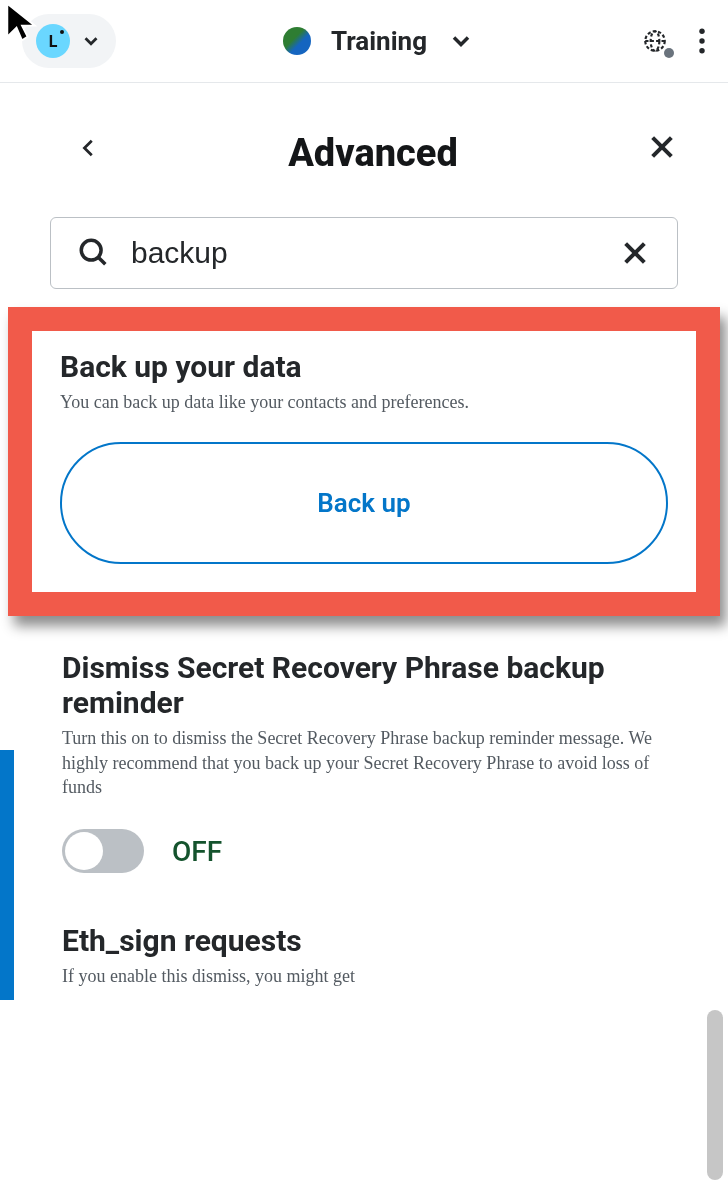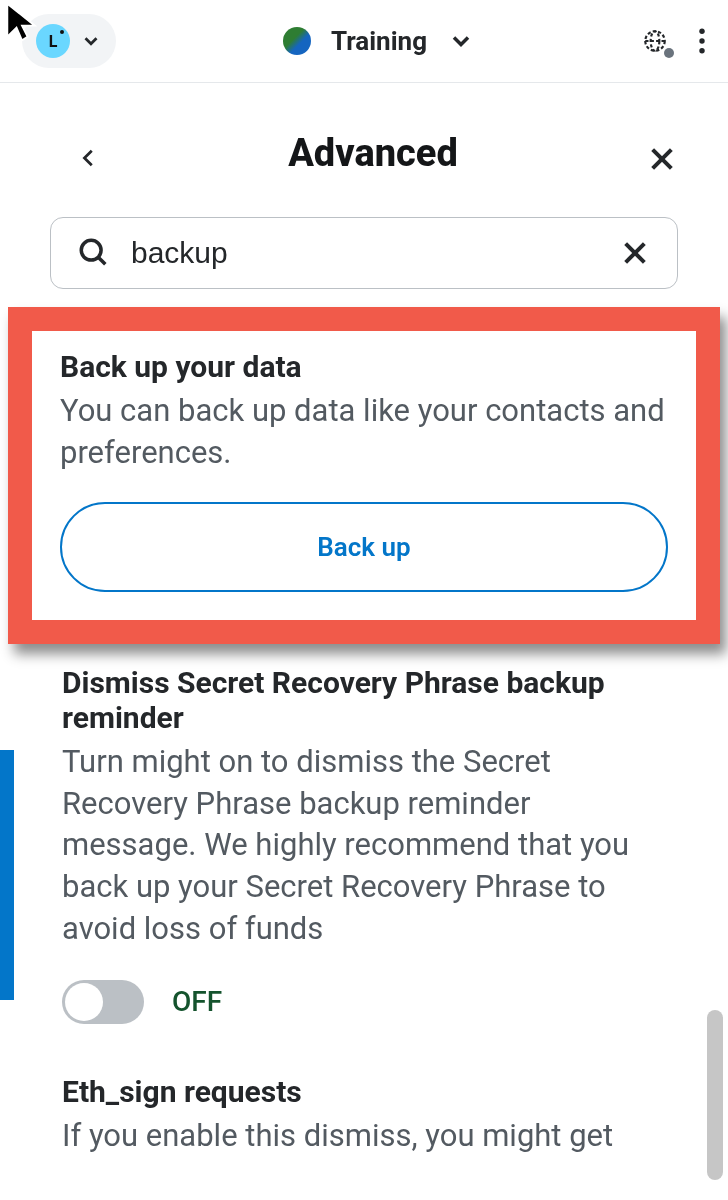--- a/index.html
+++ b/index.html
@@ -108,40 +108,40 @@
   .globe-dot {
     position: absolute;
     bottom: -4px; right: -6px;
     width: 10px; height: 10px;
     background: #6a737d;
     border-radius: 50%;
   }
   
   .page-header {
     display: flex;
-    align-items: flex-end;
+    align-items: flex-start;
     justify-content: space-between;
     padding: 48px 50px 24px 50px;
     margin-left: 28px;
   }
   .page-title {
     font-size: 38px;
     font-weight: 800;
     color: #141618;
     flex: 1;
     text-align: center;
   }
   .icon-btn { color: #24272a; }
   
   .search-wrap {
     margin: 18px 50px 0;
     display: flex;
     align-items: center;
     border: 1px solid #bbc0c5;
-    border-radius: 13px;
+    border-radius: 6px;
     padding: 18px 26px;
     gap: 20px;
   }
   .search-input {
     flex: 1;
     border: none;
     outline: none;
     font-size: 30px;
     color: #24272a;
     background: transparent;
@@ -153,33 +153,34 @@
     box-shadow: 6px 10px 12px rgba(0,0,0,0.45);
     padding: 18px 28px 28px;
     background: #fff;
   }
   .section-title {
     font-size: 30px;
     font-weight: 700;
     color: #24272a;
   }
   .section-desc {
-    font-size: 31px;
+    font-size: 18px;
     color: #535a61;
     margin-top: 6px;
     line-height: 1.35;
+    font-family: Liberation Serif, serif;
   }
   .backup-btn {
     margin-top: 28px;
     width: 100%;
     border: 2px solid #0376c9;
     color: #0376c9;
     background: #fff;
     border-radius: 100px;
-    padding: 28px 0;
+    padding: 44px 0;
     font-size: 26px;
     font-weight: 600;
     text-align: center;
   }
   
   .section {
     padding: 24px 62px 0;
   }
   
   .toggle-row {
@@ -284,23 +285,23 @@
       <line x1="19" y1="5" x2="5" y2="19"></line>
     </svg>
 </div>
 
 <div class="highlight">
   <div class="section-title">Back up your data</div>
   <div class="section-desc">You can back up data like your contacts and preferences.</div>
   <div class="backup-btn">Back up</div>
 </div>
 
-<div class="section" style="padding-top:21px">
+<div class="section" style="padding-top:34px">
   <div class="section-title">Dismiss Secret Recovery Phrase backup reminder</div>
-  <div class="section-desc">Turn might on to dismiss the Secret Recovery Phrase backup reminder message. We highly recommend that you back up your Secret Recovery Phrase to avoid loss of funds</div>
+  <div class="section-desc">Turn this on to dismiss the Secret Recovery Phrase backup reminder message. We highly recommend that you back up your Secret Recovery Phrase to avoid loss of funds</div>
   <div class="toggle-row">
     <div class="toggle">
       <div class="knob"></div>
     </div>
     <div class="toggle-label">OFF</div>
   </div>
 </div>
 
 <div class="section" style="padding-top:50px">
   <div class="section-title">Eth_sign requests</div>

